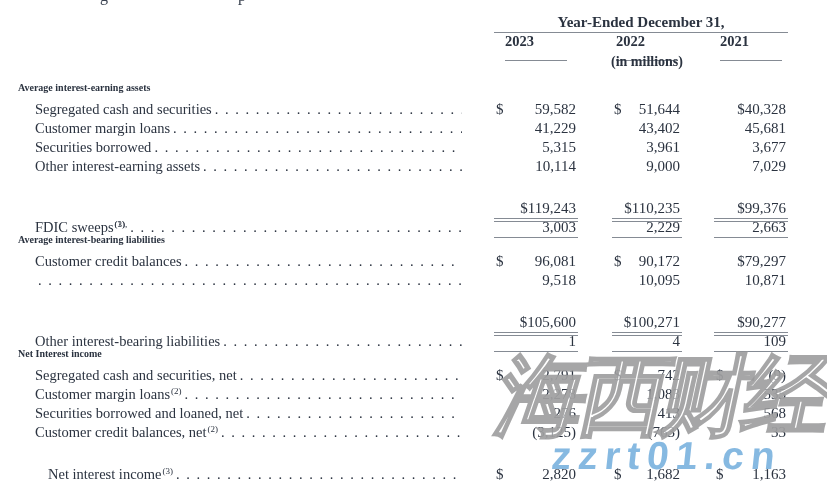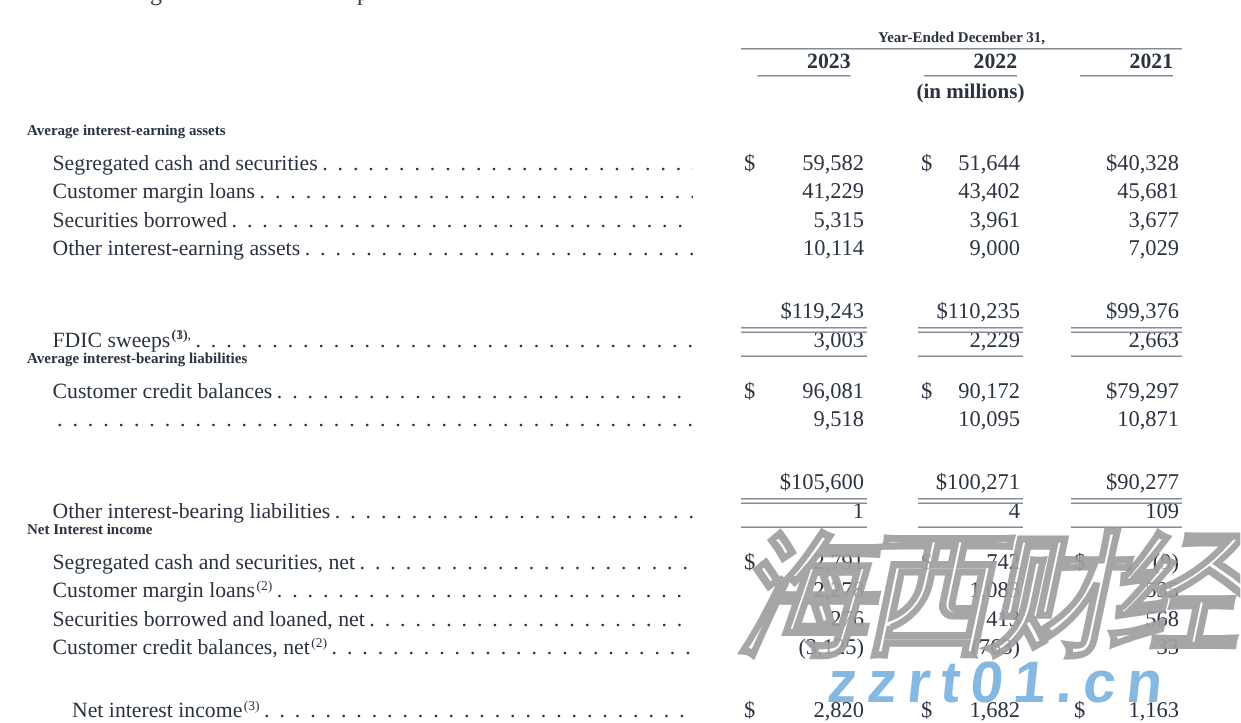--- a/index.html
+++ b/index.html
@@ -33,28 +33,28 @@
   .c3 { width:74px; margin-left:32px; }
   .cell .pfx { margin-right:auto; }       
   .cell .pfx.tight { margin-right:0; }    
   .cell.rule  { border-bottom:1.5px solid #858b94;margin-top:42px; }
   .cell.dbl   { border-bottom:4px double #858b94; }
 
   
   .hdr-title-row { display:flex; height:21px; align-items:flex-end; }
   .hdr-spacer { flex:1 1 auto; }
   .hdr-span {
-    flex:0 0 auto; width:294px; text-align:center; font-weight:bold; font-size:10px;
+    flex:0 0 auto; width:294px; text-align:center; font-weight:bold; font-size:15px;
     border-bottom:1.5px solid #858b94; padding-bottom:1px;
   }
   .yr-row { height:21px; }
   .yr-cell { justify-content:center; }
   .yr {
-    display:inline-block; width:62px; text-align:right; font-weight:bold; font-size:14.5px;
-    border-bottom:1.5px solid #858b94; padding-bottom:0;
+    display:inline-block; width:62px; text-align:left; font-weight:bold; font-size:14.5px;
+    border-bottom:1.5px solid #858b94; padding-bottom:10px;
   }
   .units-row { height:18px; }
   .units-cell { justify-content:center; font-weight:bold; font-size:14px; overflow:visible; }
 
   .section { margin-top:0; }
   .sec-title { font-weight:bold; font-size:10px; height:19px; white-space:nowrap; }
   .sec-gap { height:12px; }
   .pre-sec-gap { height:10px; }
   .total-row { margin-top:4px; height:22px; }
   .row.indent1 .lbl { padding-left:17px; }

